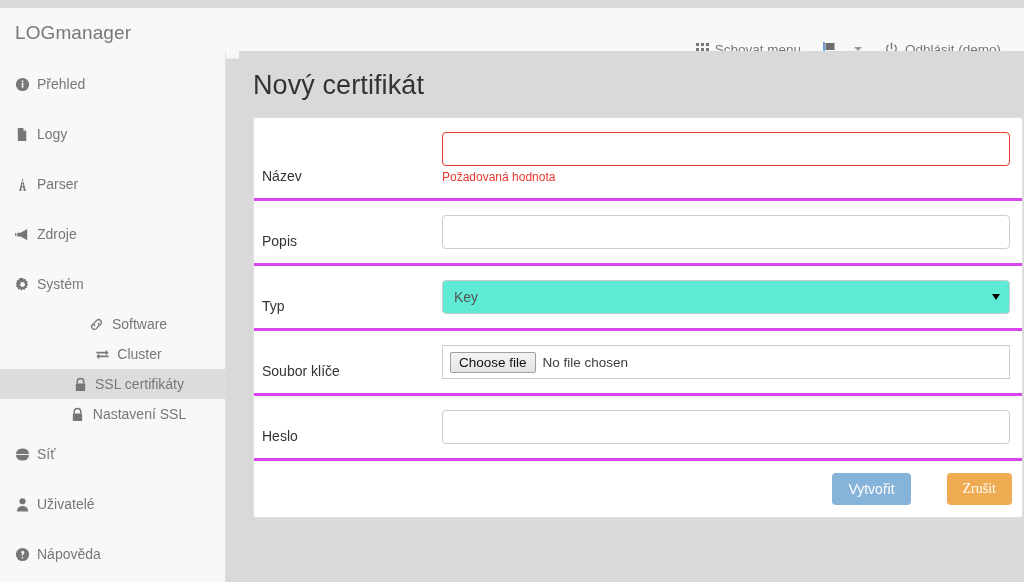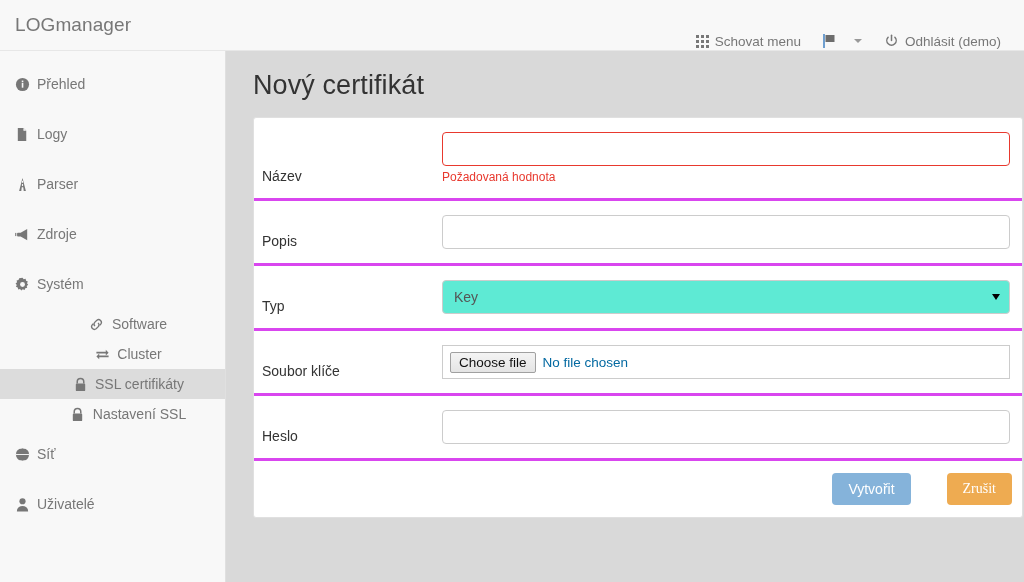--- a/index.html
+++ b/index.html
@@ -8,21 +8,21 @@
     width: 1024px; height: 582px;
     overflow: hidden;
     font-family: "Liberation Sans", sans-serif;
     background: #d9d9d9;
   }
 
   .app { position: relative; width: 1024px; height: 582px; }
 
   
   .header {
-    position: absolute; top: 0; left: 0;
+    position: absolute; top: 8px; left: 0;
     width: 1024px; height: 51px;
     background: #f8f8f8;
     border-bottom: 1px solid #e7e7e7;
     display: flex; align-items: center;
   }
   .brand {
     margin-left: 15px;
     font-size: 19px;
     color: #777777;
     letter-spacing: .1px;
@@ -176,21 +176,21 @@
     border-radius: 2px;
     font-family: "Liberation Sans", sans-serif;
     font-size: 13.5px;
     color: #111111;
     padding: 2px 8px;
     cursor: pointer;
   }
   .file-name {
     margin-left: 7px;
     font-size: 13.5px;
-    color: #0369a1;
+    color: #404040;
   }
 
   .actions {
     display: flex; justify-content: flex-end;
     padding: 12px 10px;
     gap: 8px;
   }
   .btn {
     border: none;
     border-radius: 4px;
@@ -346,20 +346,30 @@
         <span>Síť</span>
       </div>
       <div class="nav-item">
         <span class="nav-ico">
           <svg width="15" height="15" viewBox="0 0 16 16" fill="#777777">
             <circle cx="8" cy="4.5" r="3.3"></circle>
             <path d="M2 15.5 c0-4 2.6-6 6-6 s6 2 6 6 z"></path>
           </svg>
         </span>
         <span>Uživatelé</span>
+      </div>
+      <div class="nav-item">
+        <span class="nav-ico">
+          <svg width="15" height="15" viewBox="0 0 16 16" fill="#777777">
+            <circle cx="8" cy="8" r="7"></circle>
+            <path d="M6.2 6 a1.9 1.9 0 1 1 2.4 1.9 v1.3 h-1.3 v-2 a1 1 0 0 0 .6-1.2 z" fill="#f8f8f8"></path>
+            <rect x="7.2" y="10.6" width="1.5" height="1.5" fill="#f8f8f8"></rect>
+          </svg>
+        </span>
+        <span>Nápověda</span>
       </div>
     </div>
 
   <div class="content">
 
     <h1 class="page-title">Nový certifikát</h1>
 
     <div class="panel">
 
       <div class="form-row">

